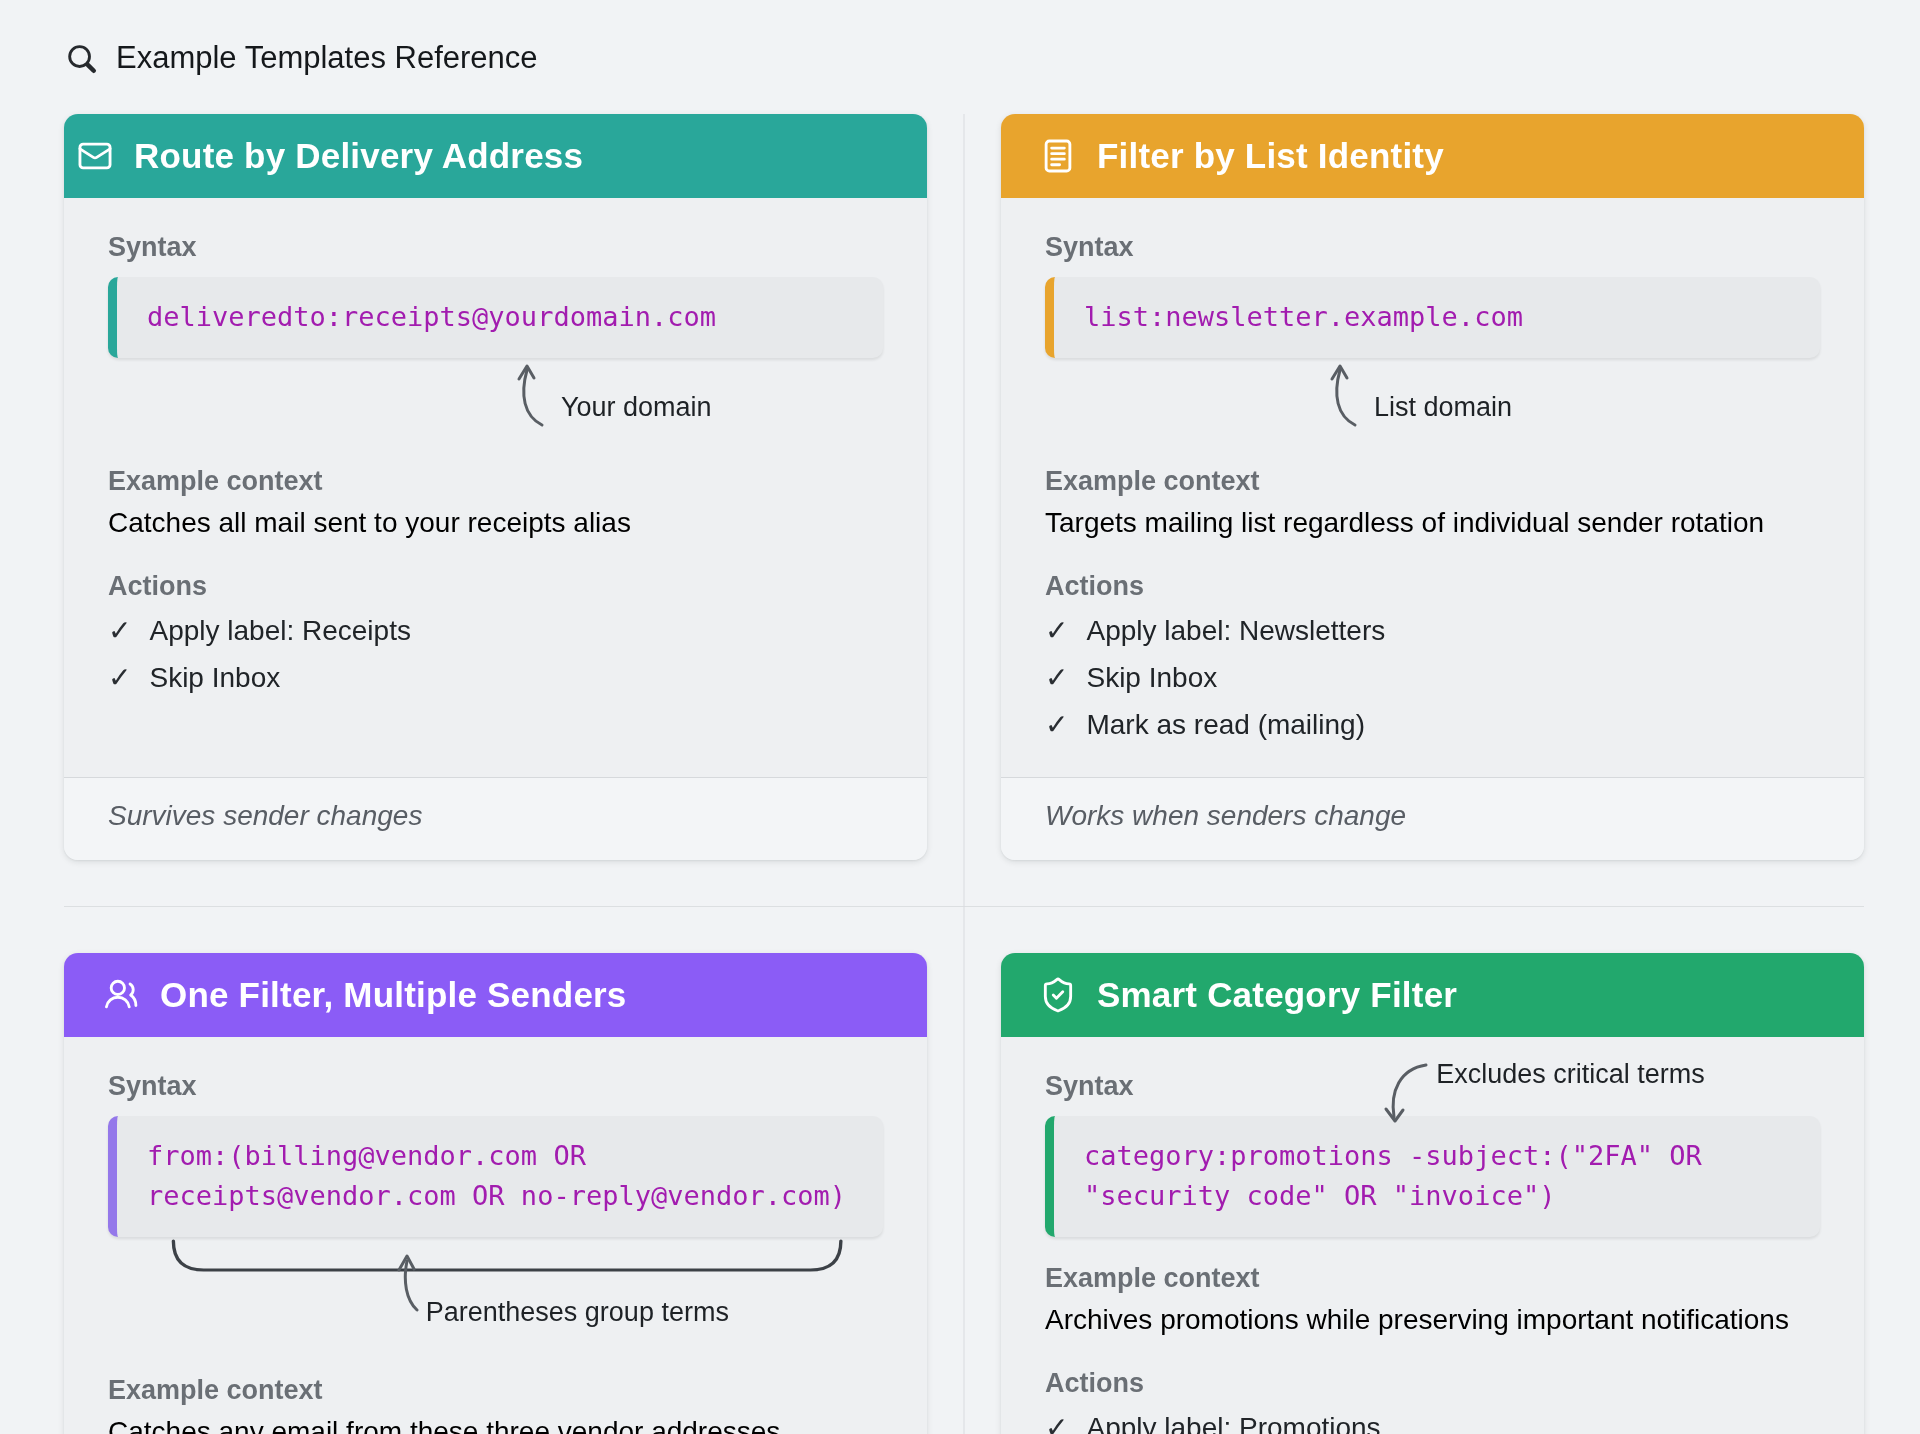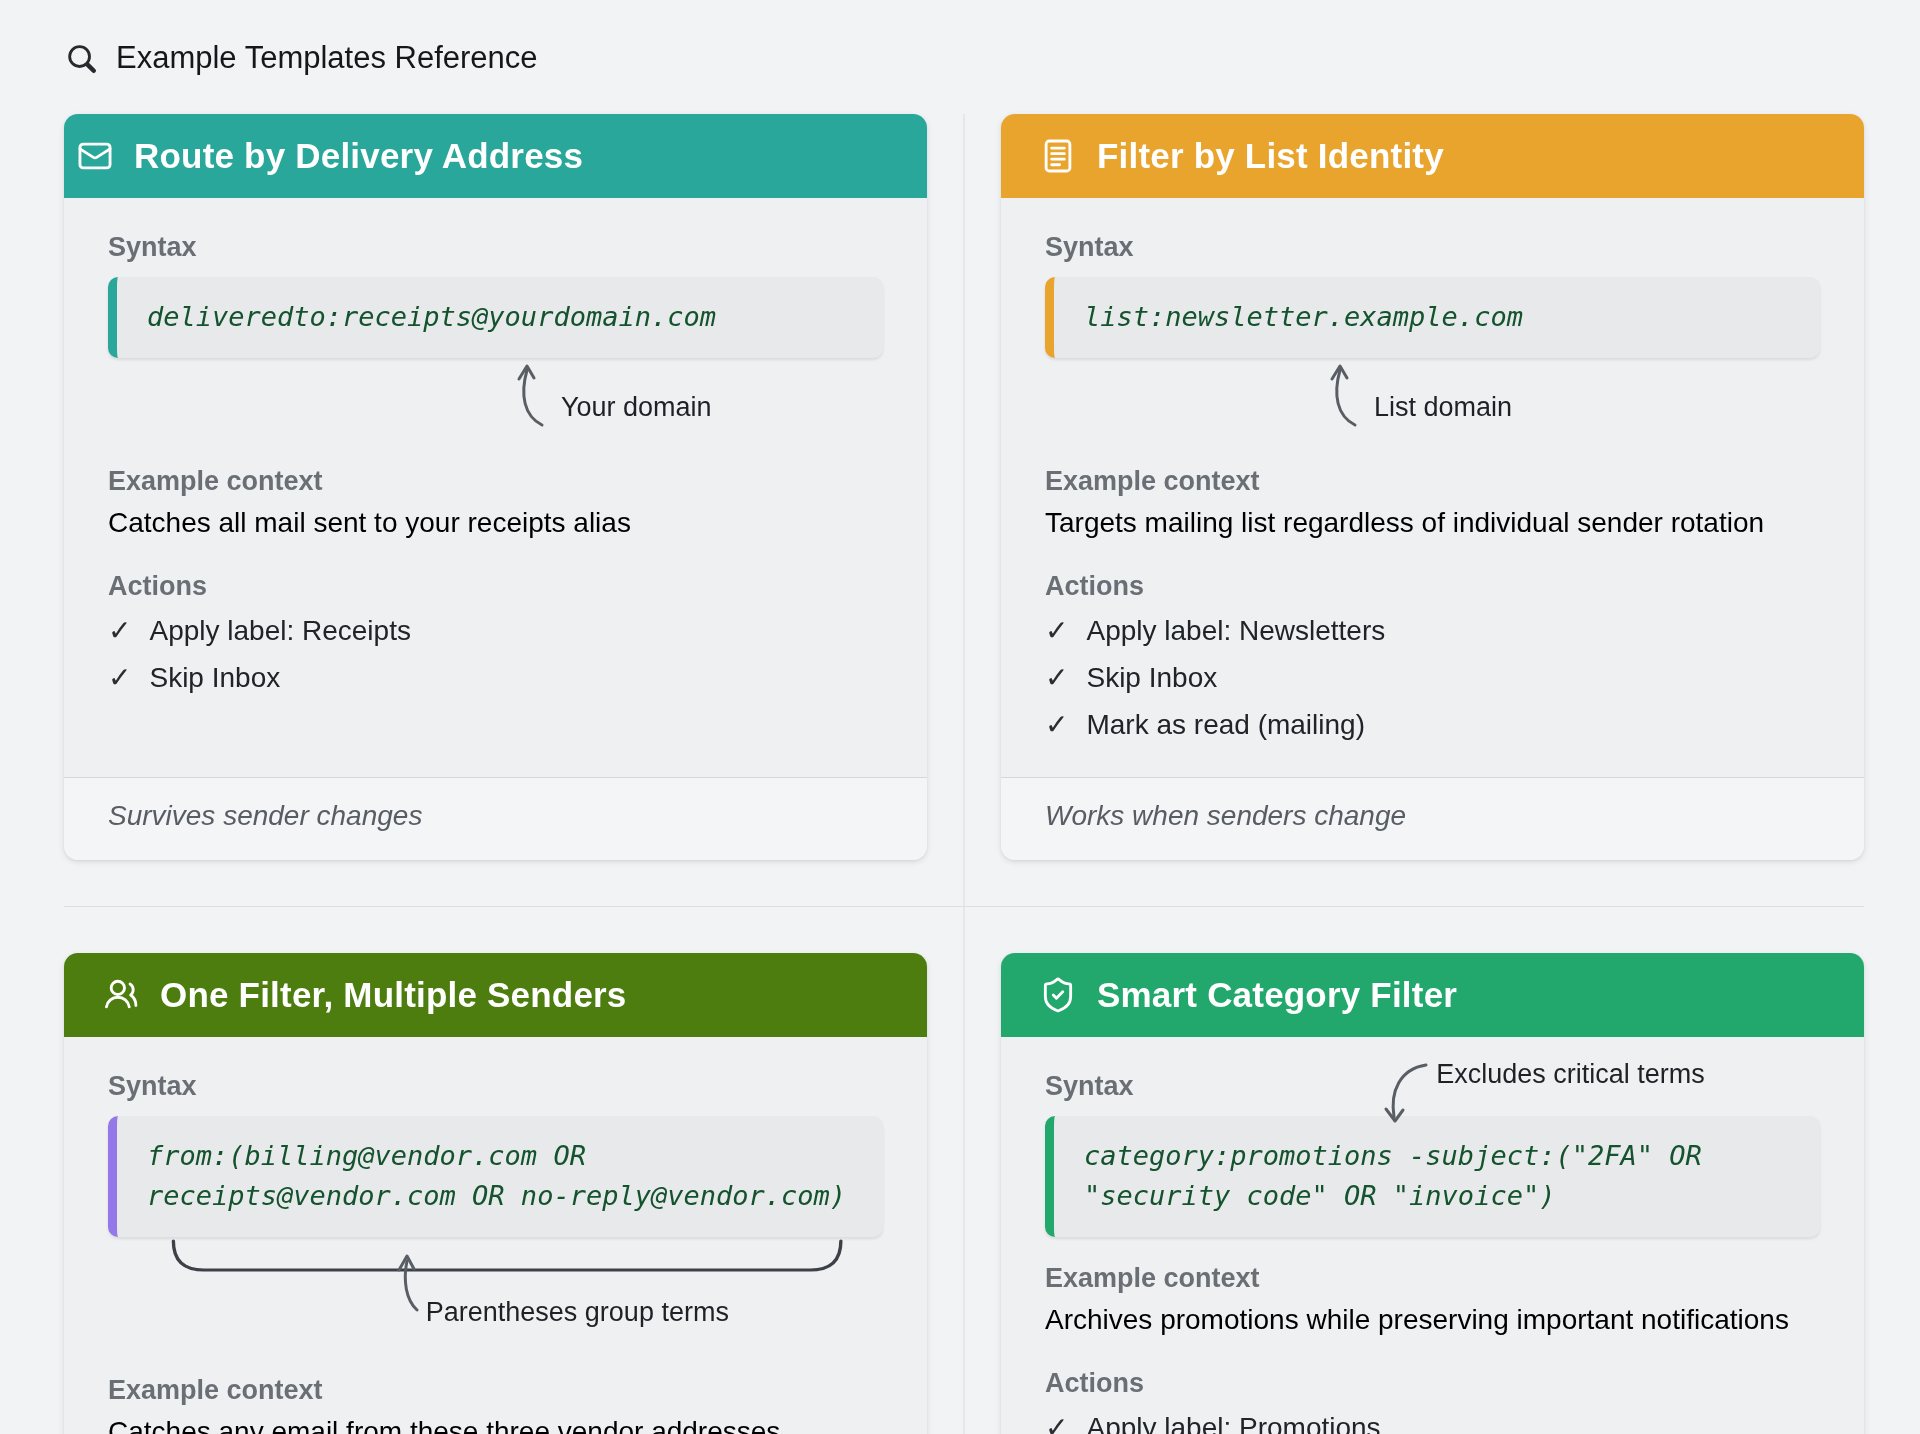--- a/index.html
+++ b/index.html
@@ -35,35 +35,35 @@
   }
   .card-header {
     height:84px; display:flex; align-items:center; gap:20px;
     padding:0 38px; border-radius:14px 14px 0 0;
     color:#ffffff; font-size:35px; font-weight:bold;
     letter-spacing:.2px;
   }
   .card-header svg { display:block; flex:none; }
   .c-teal  .card-header { background:#29a79a;padding-left:12px; }
   .c-amber .card-header { background:#e8a42d; }
-  .c-purple .card-header { background:#4d7c0f; }
+  .c-purple .card-header { background:#8b5cf6; }
   .c-green .card-header { background:#22a86d; }
 
   .card-body { flex:1 1 auto; padding:34px 44px 22px; }
 
   .section-label {
     color:#6a6f75; font-weight:bold; font-size:27px;
   }
   .code-block {
     margin-top:14px; background:#e7e9eb; border-radius:10px;
     padding:20px 30px;
     font-family:"DejaVu Sans Mono", monospace;
-    font-size:27px; line-height:1.5; color:#14532d;
+    font-size:27px; line-height:1.5; color:#a21caf;
     box-shadow:0 2px 3px rgba(0,0,0,.09);
-    position:relative; z-index:1;font-style:italic;
+    position:relative; z-index:1;
   }
   .c-teal  .code-block { border-left:9px solid #29a79a; }
   .c-amber .code-block { border-left:9px solid #e8a42d; }
   .c-purple .code-block { border-left:9px solid #9478ea; }
   .c-green .code-block { border-left:9px solid #22a86d; }
 
   
   .ann-below {
     display:flex; gap:10px; align-items:flex-start;
     height:78px; margin-top:4px; pointer-events:none;

